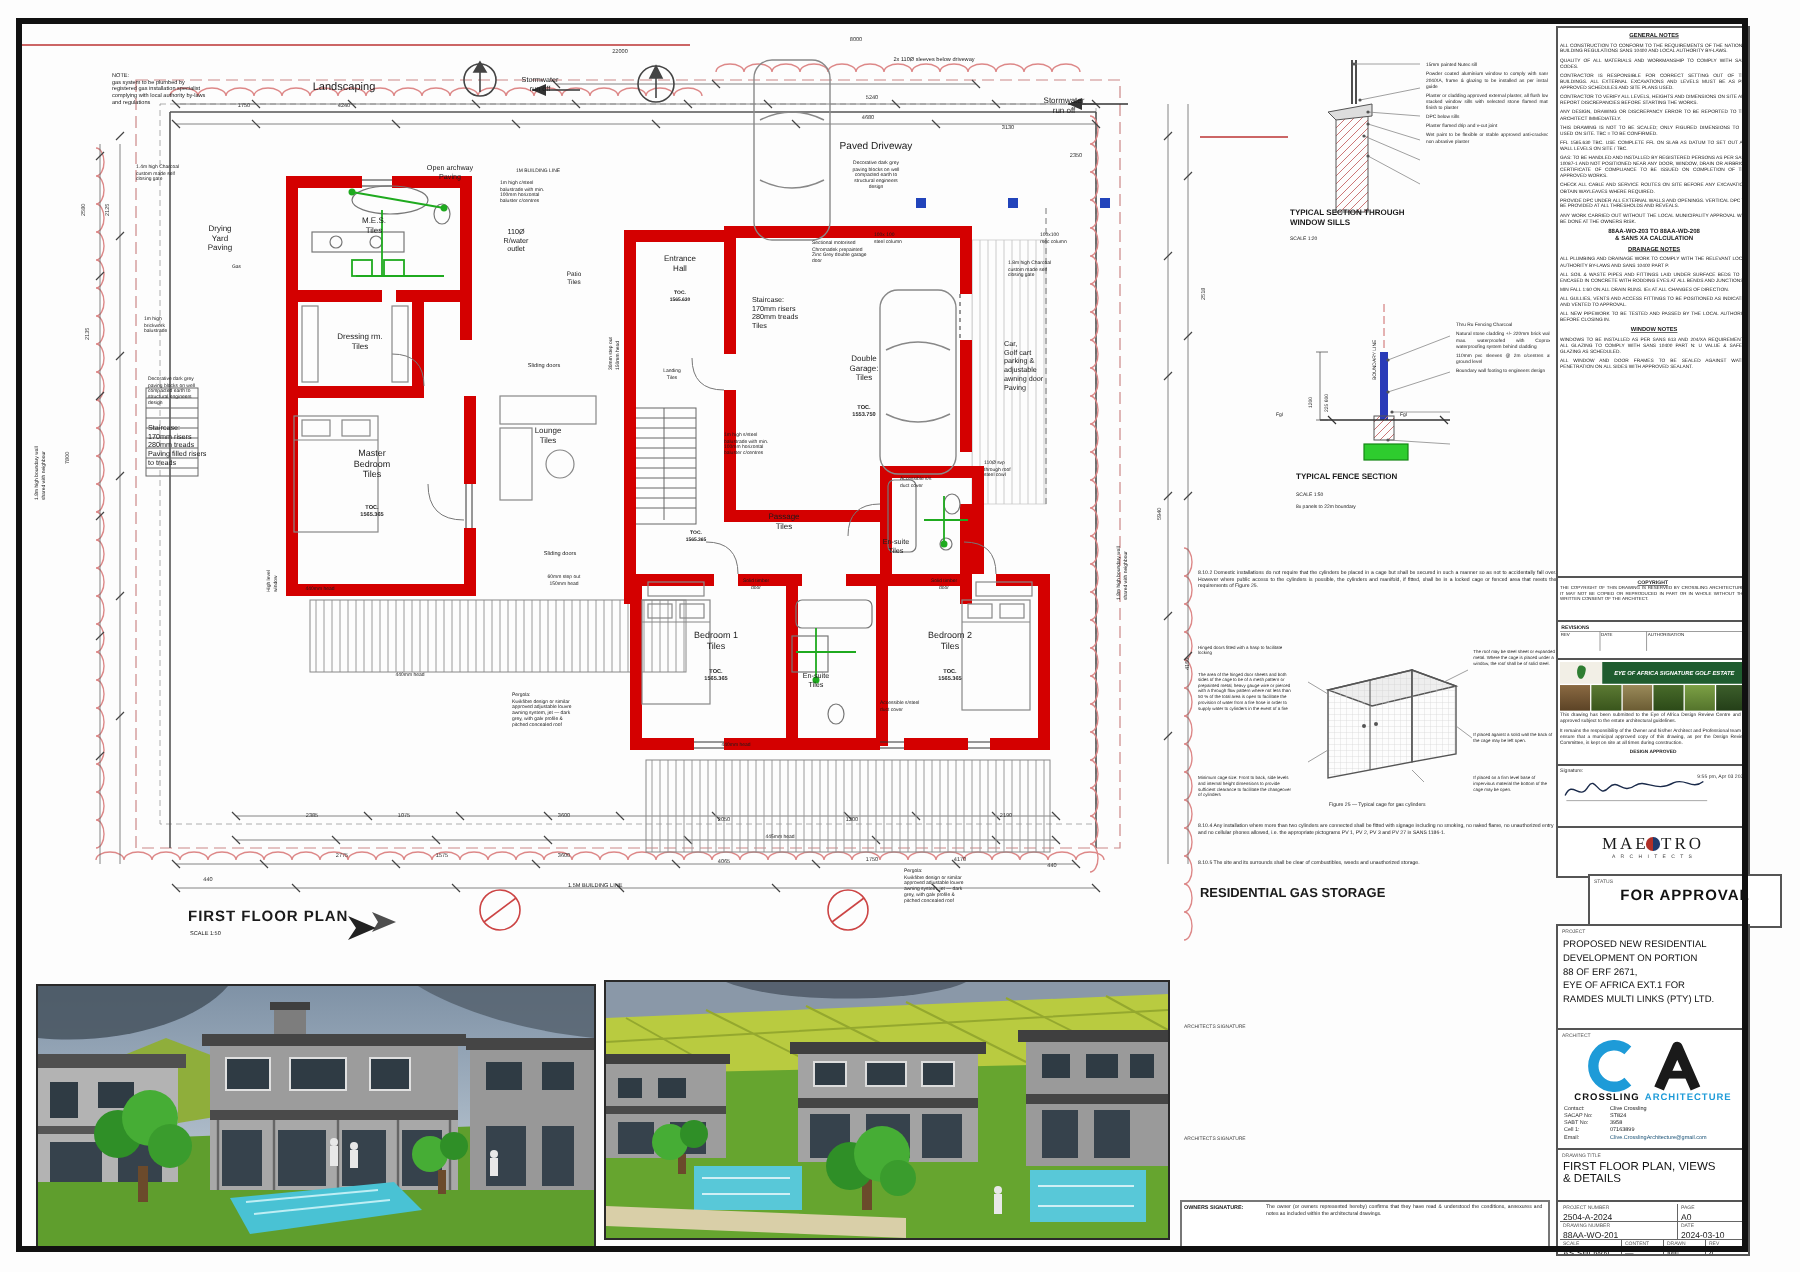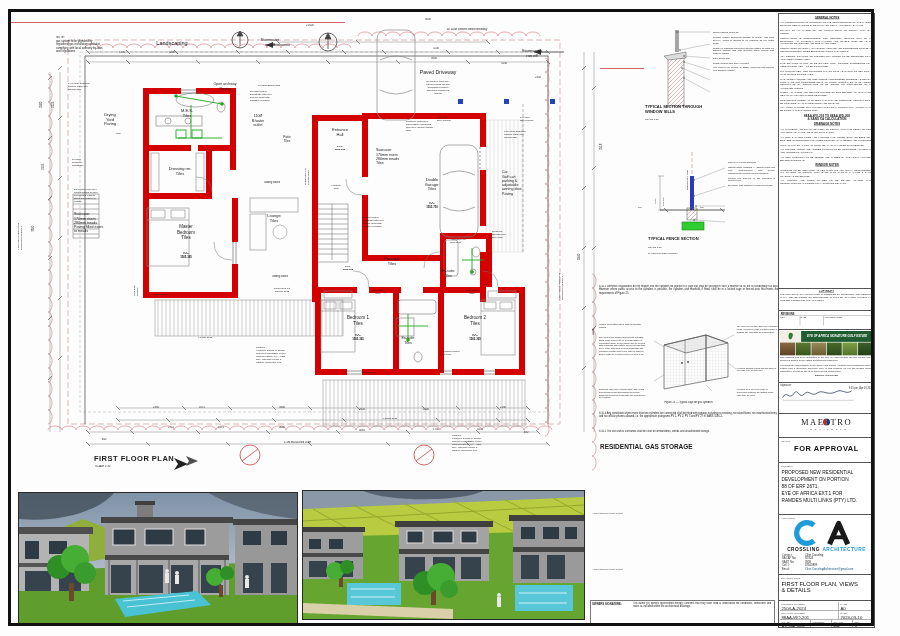--- a/index.html
+++ b/index.html
@@ -581,21 +581,21 @@
       <span style="font-family:'Liberation Serif',serif;font-size:17px;letter-spacing:3px;color:#1a1a1a">MAESTRO</span>
       <svg width="16" height="16" viewBox="0 0 18 18">
         <path d="M9,1 A8,8 0 0 0 9,17 Z" fill="#b03028"></path>
           <path d="M9,1 A8,8 0 0 1 9,17 Z" fill="#1f3b6e"></path>
       </svg>
     </div>
     <div style="text-align:center;font-size:5px;letter-spacing:2px;color:#444">A R C H I T E C T S</div>
   </div>
 </div>
 
-<div class="panel" style="left:778px;top:437px;width:95px;height:25px">
+<div class="panel" style="left:794px;top:437px;width:95px;height:25px">
   <div class="sc" style="width:186px;transform:scale(.5)">
     <div class="lbl-s">STATUS</div>
     <div style="text-align:center;font-size:15px;font-weight:bold;letter-spacing:1px;color:#111;margin-top:2px">FOR APPROVAL</div>
   </div>
 </div>
 
 <div class="panel" style="left:778px;top:462px;width:95px;height:52px">
   <div class="sc" style="width:186px;transform:scale(.5)">
     <div class="lbl-s">PROJECT</div>
     <div style="font-size:9.5px;line-height:1.45;white-space:pre-line;padding:2px 3px;color:#111">PROPOSED NEW RESIDENTIAL

